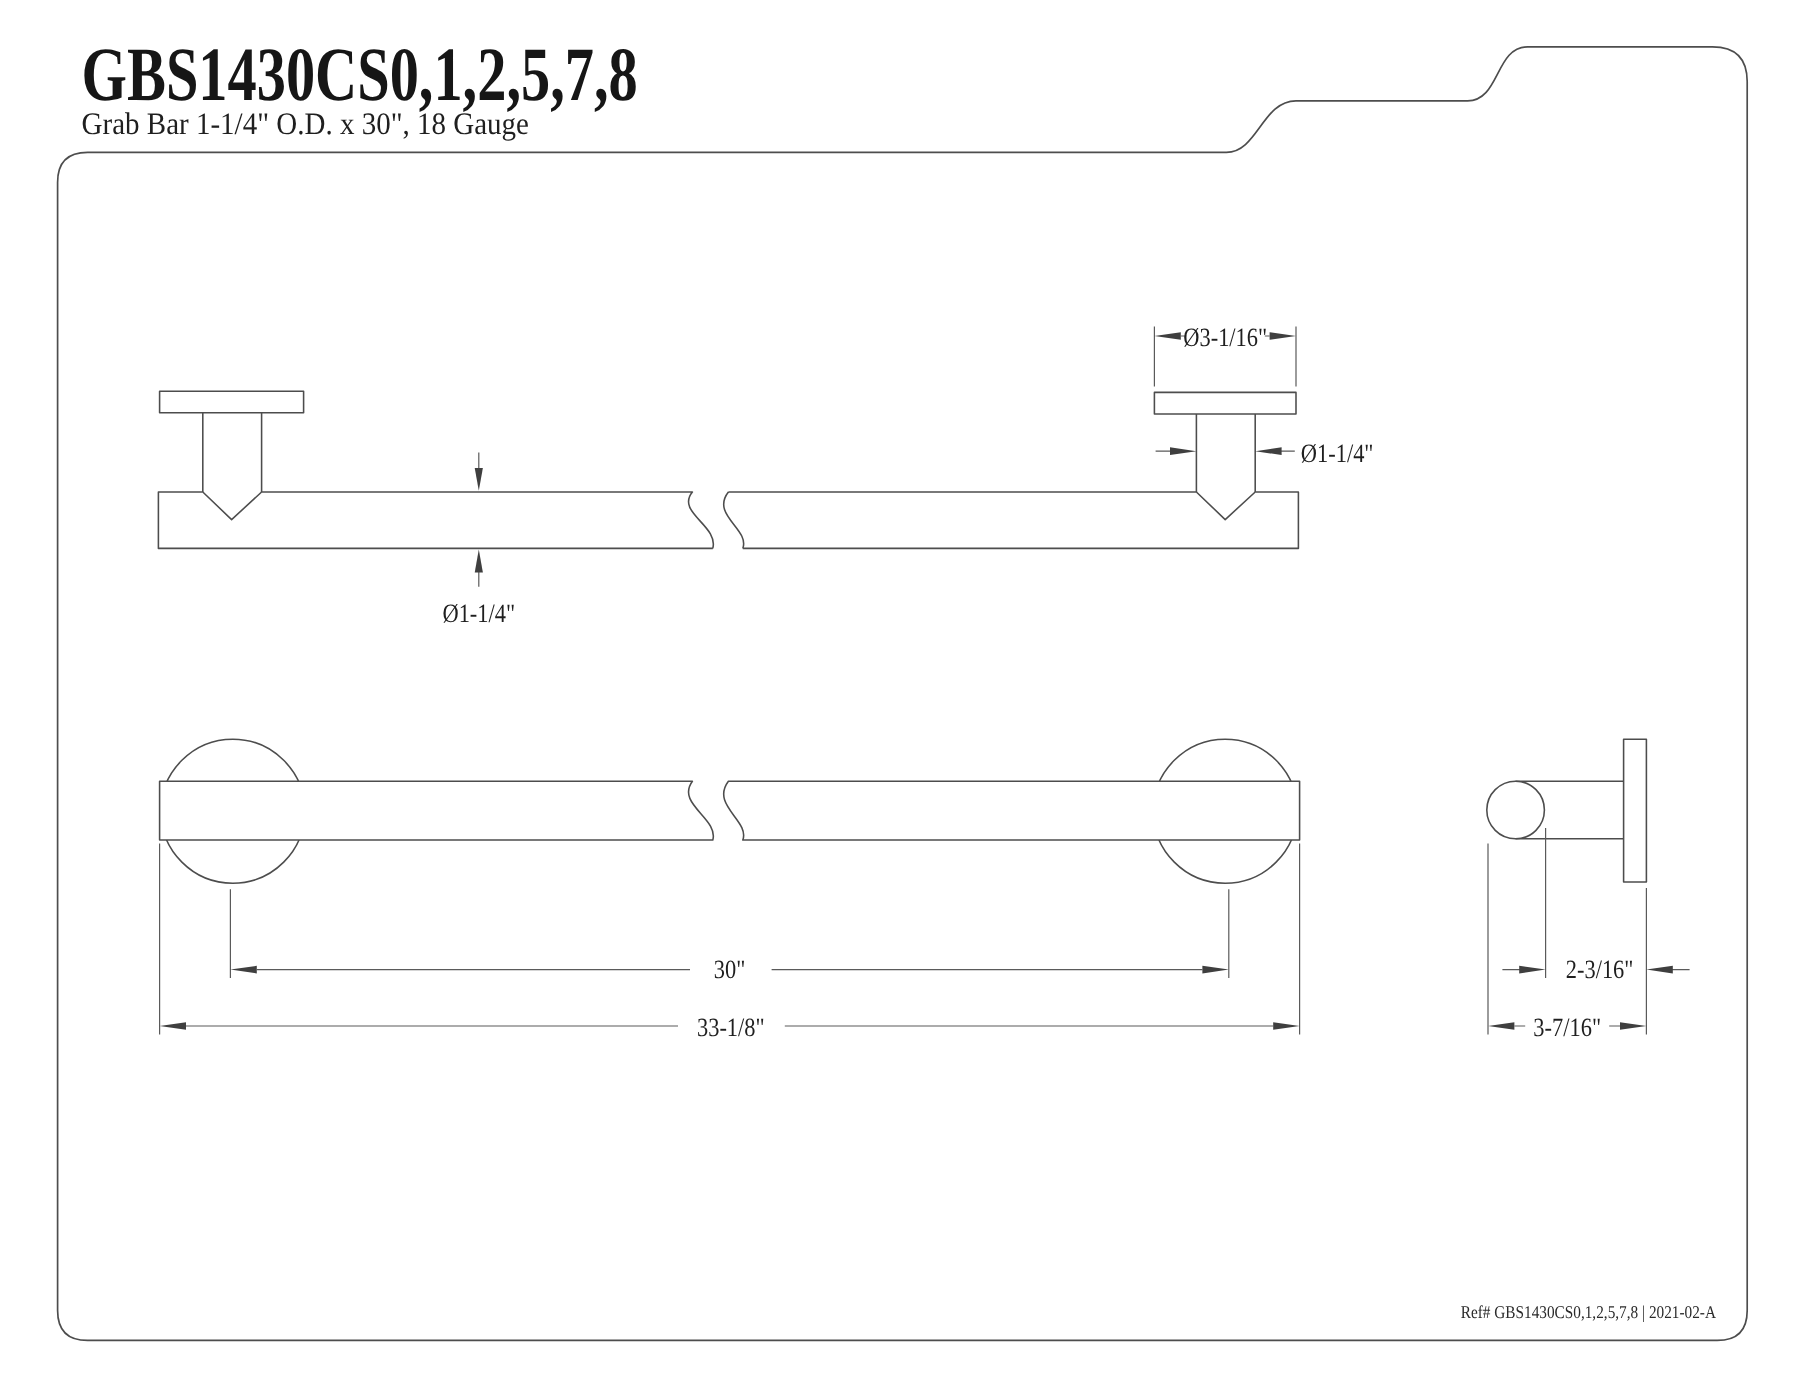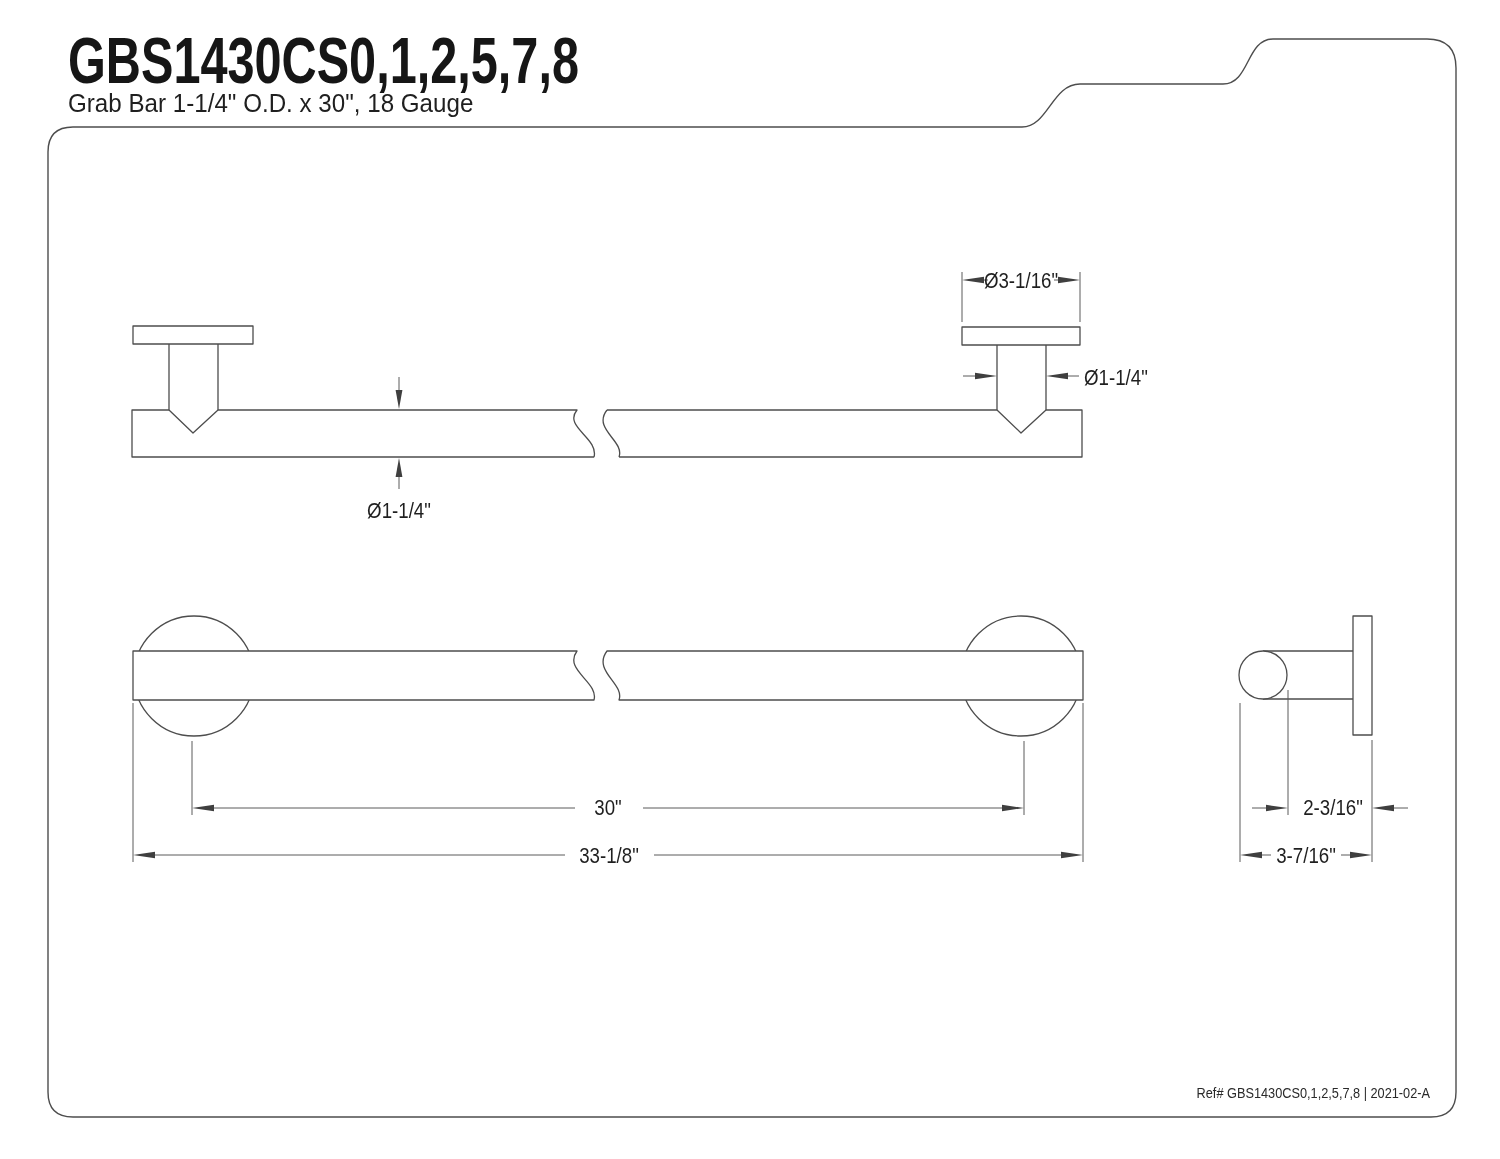--- a/index.html
+++ b/index.html
@@ -1,20 +1,20 @@
 <!DOCTYPE html>
 <html><head>
 <meta charset="utf-8">
 <style>
   html,body{margin:0;padding:0;background:#fff;}
   .sheet{
     position:relative;
     width:1500px;height:1159px;
     background:#fff;
-    font-family:Liberation Sans, sans-serif;
+    font-family:Liberation Serif, serif;
     overflow:hidden;
   }
   svg{position:absolute;left:0;top:0;}
   .outline{fill:none;stroke:#4d4d4d;stroke-width:1.4;stroke-linejoin:round;}
   .part{fill:none;stroke:#4d4d4d;stroke-width:1.3;stroke-linejoin:round;}
   .part-filled{fill:#ffffff;stroke:#4d4d4d;stroke-width:1.3;stroke-linejoin:round;}
   .dimline{fill:none;stroke:#5a5a5a;stroke-width:1;}
   .extline{fill:none;stroke:#5a5a5a;stroke-width:1;}
   .arrow{fill:#3f3f3f;stroke:none;}
   .dimtext{fill:#1f1f1f;font-size:22px;font-weight:400;}

